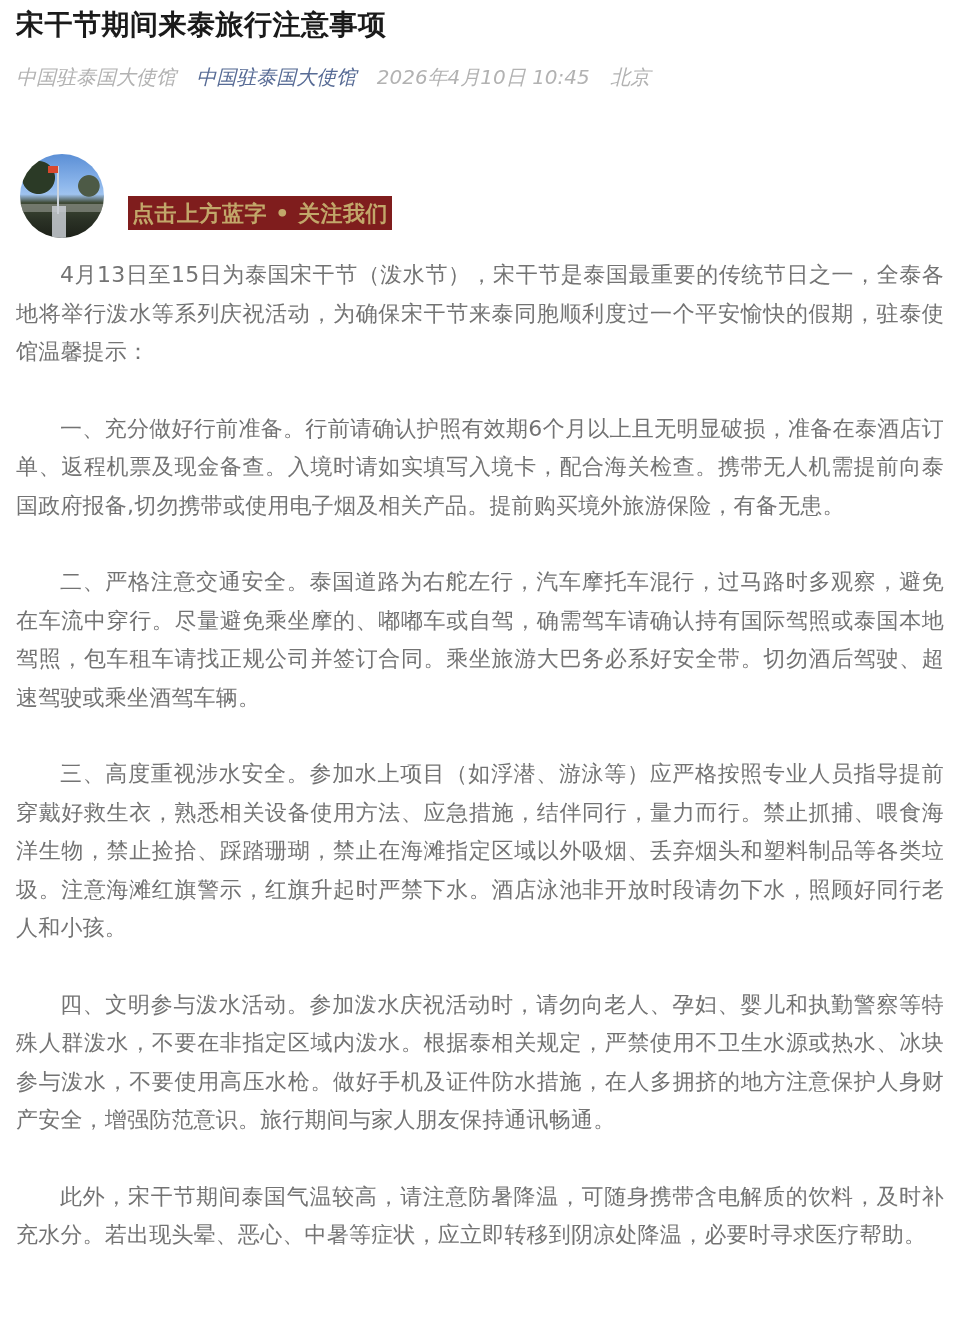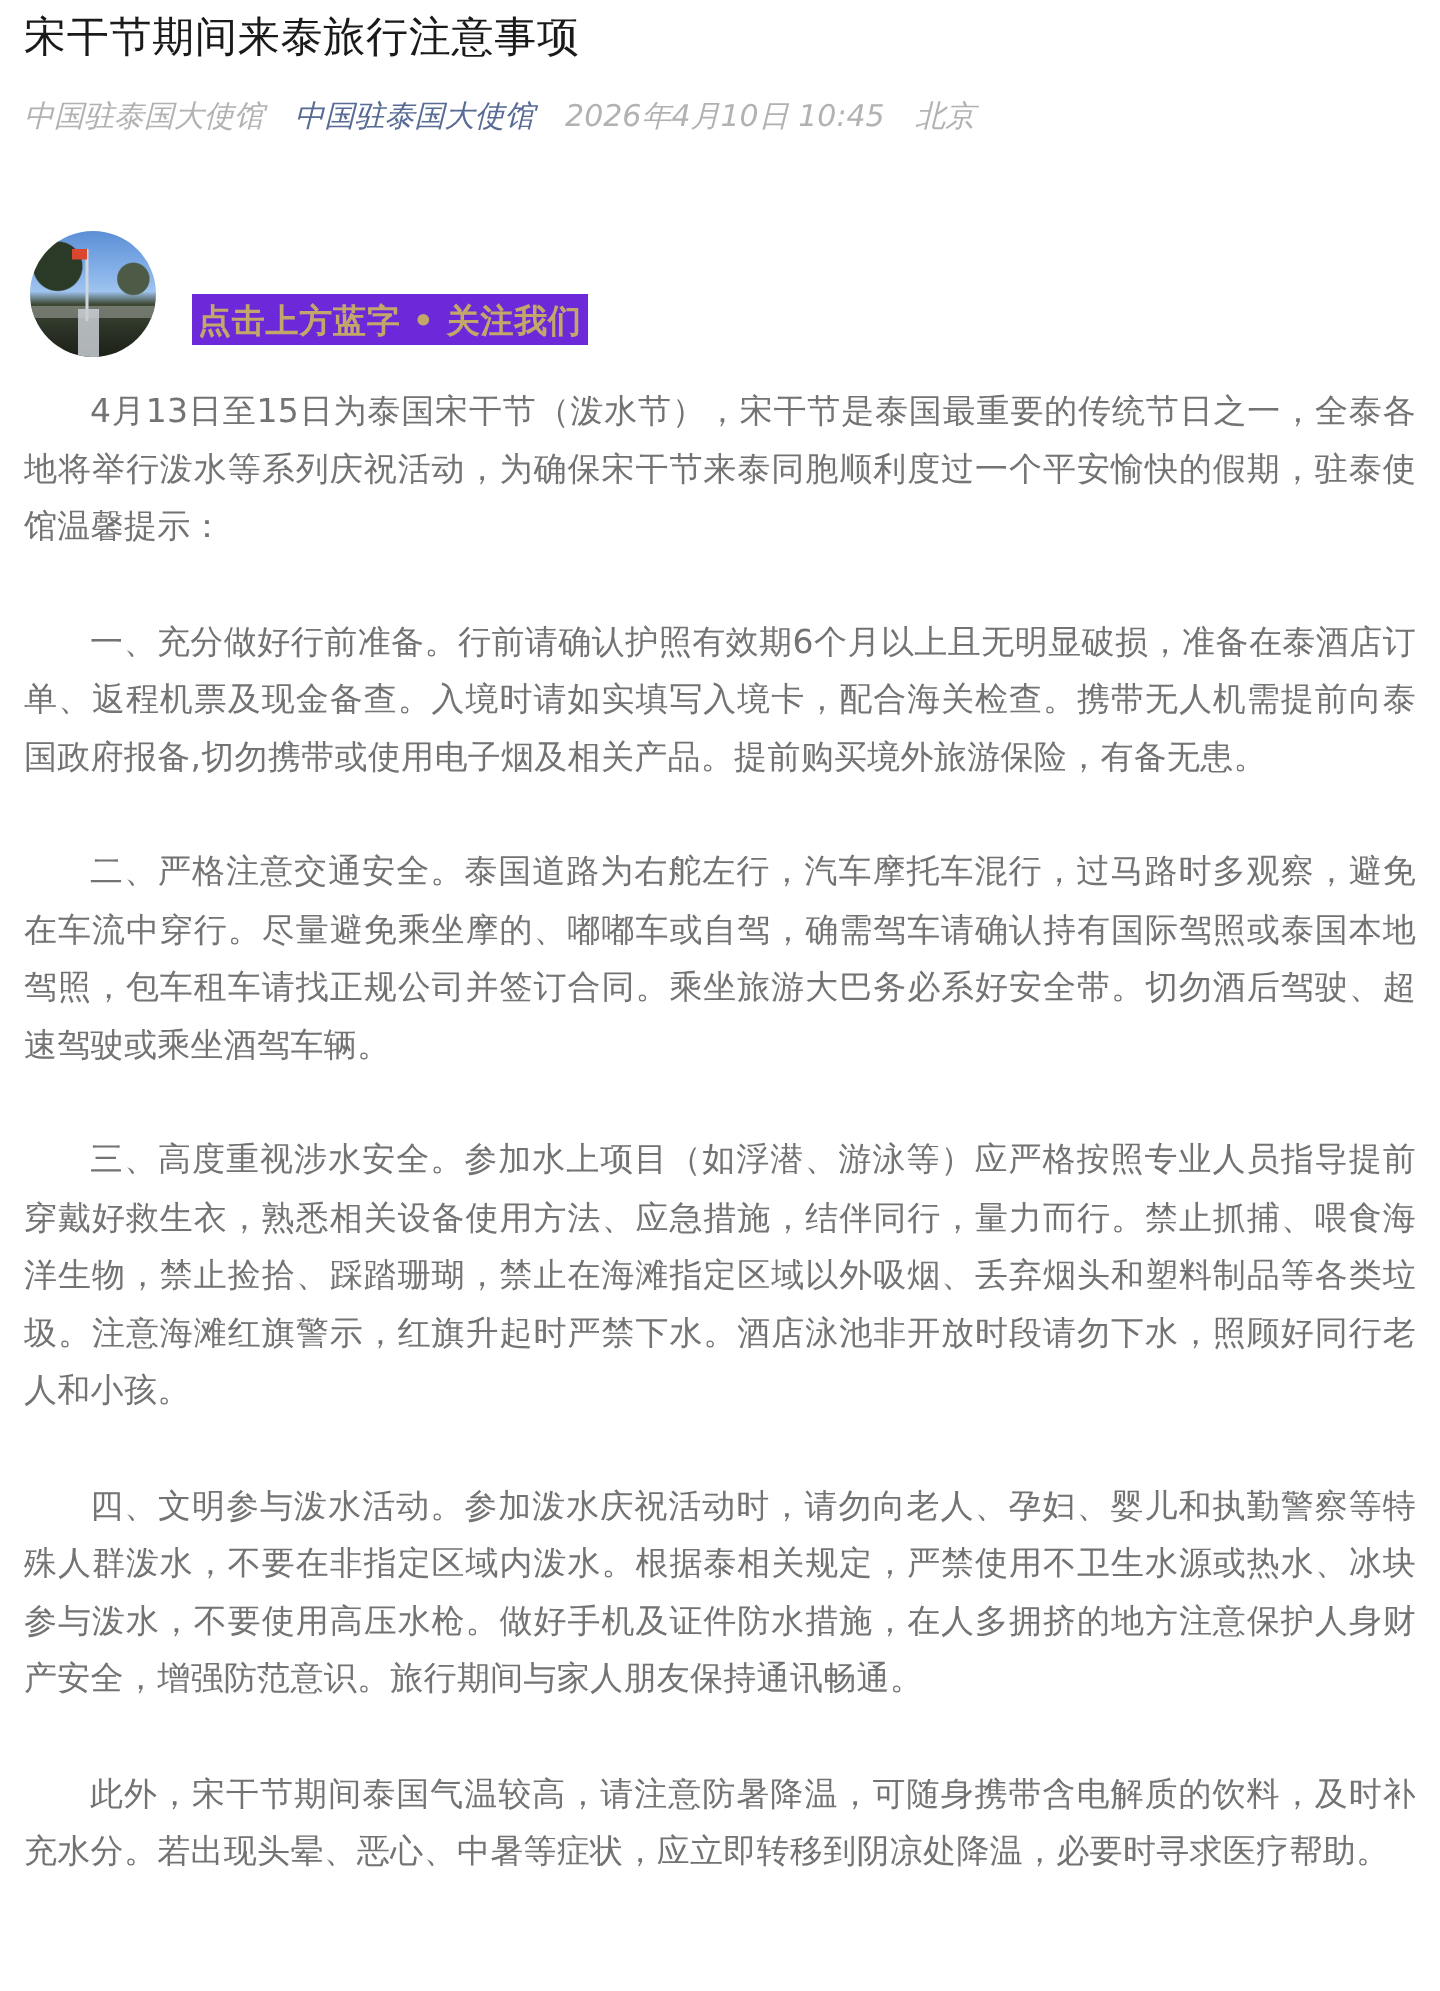--- a/index.html
+++ b/index.html
@@ -16,21 +16,21 @@
     .article {
       position: relative;
       width: 960px;
       padding: 0 16px;
     }
     .title {
       position: absolute;
       left: 16px;
       top: 6px;
       font-size: 28px;
-      font-weight: normal;
+      font-weight: bold;
       color: #1a1a1a;
       letter-spacing: 0.5px;
       white-space: nowrap;
     }
     .meta {
       position: absolute;
       left: 16px;
       top: 64px;
       font-size: 20px;
       color: #b2b2b2;
@@ -91,21 +91,21 @@
       height: 32px;
       background: #c9ced3;
       opacity: 0.85;
     }
     .follow-banner {
       position: absolute;
       left: 108px;
       top: 42px;
       height: 34px;
       padding: 3px 4px 0 4px;
-      background: #6d28d9;
+      background: #7f1d1d;
       font-size: 22px;
       font-weight: bold;
       color: #c2a76a;
       letter-spacing: 0.5px;
       white-space: nowrap;
       cursor: pointer;
     }
     .body-text {
       position: absolute;
       left: 16px;

